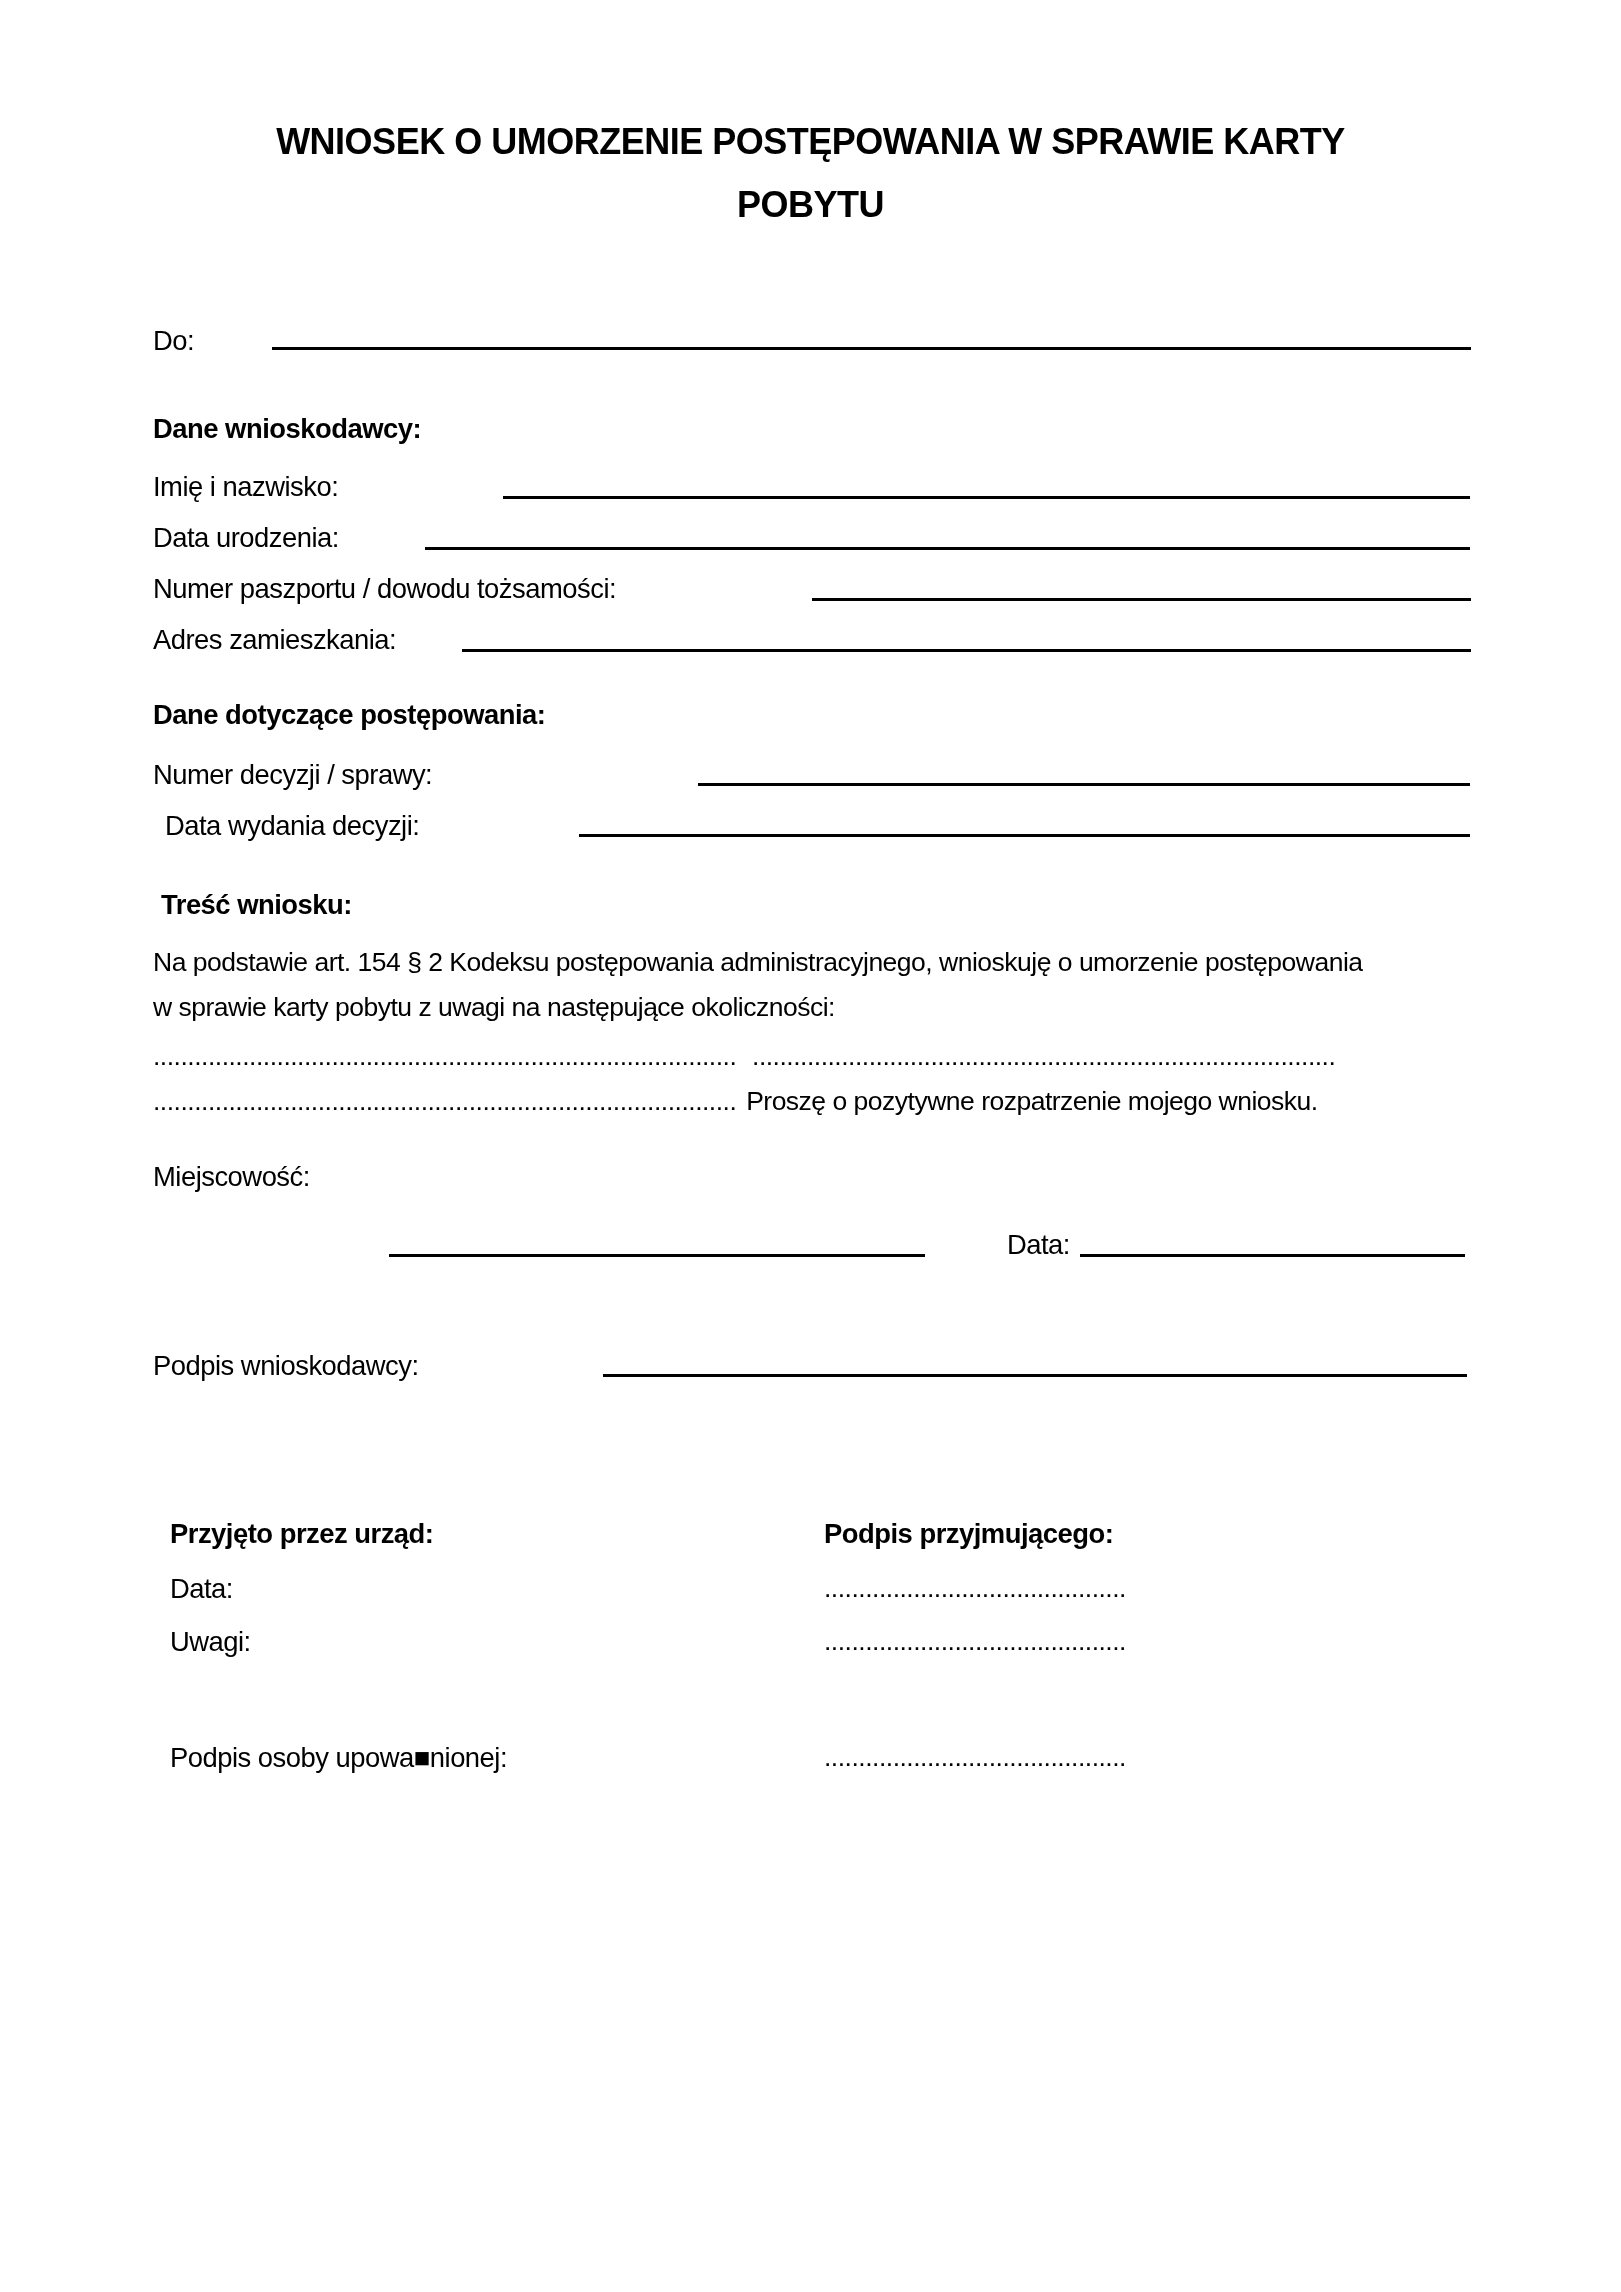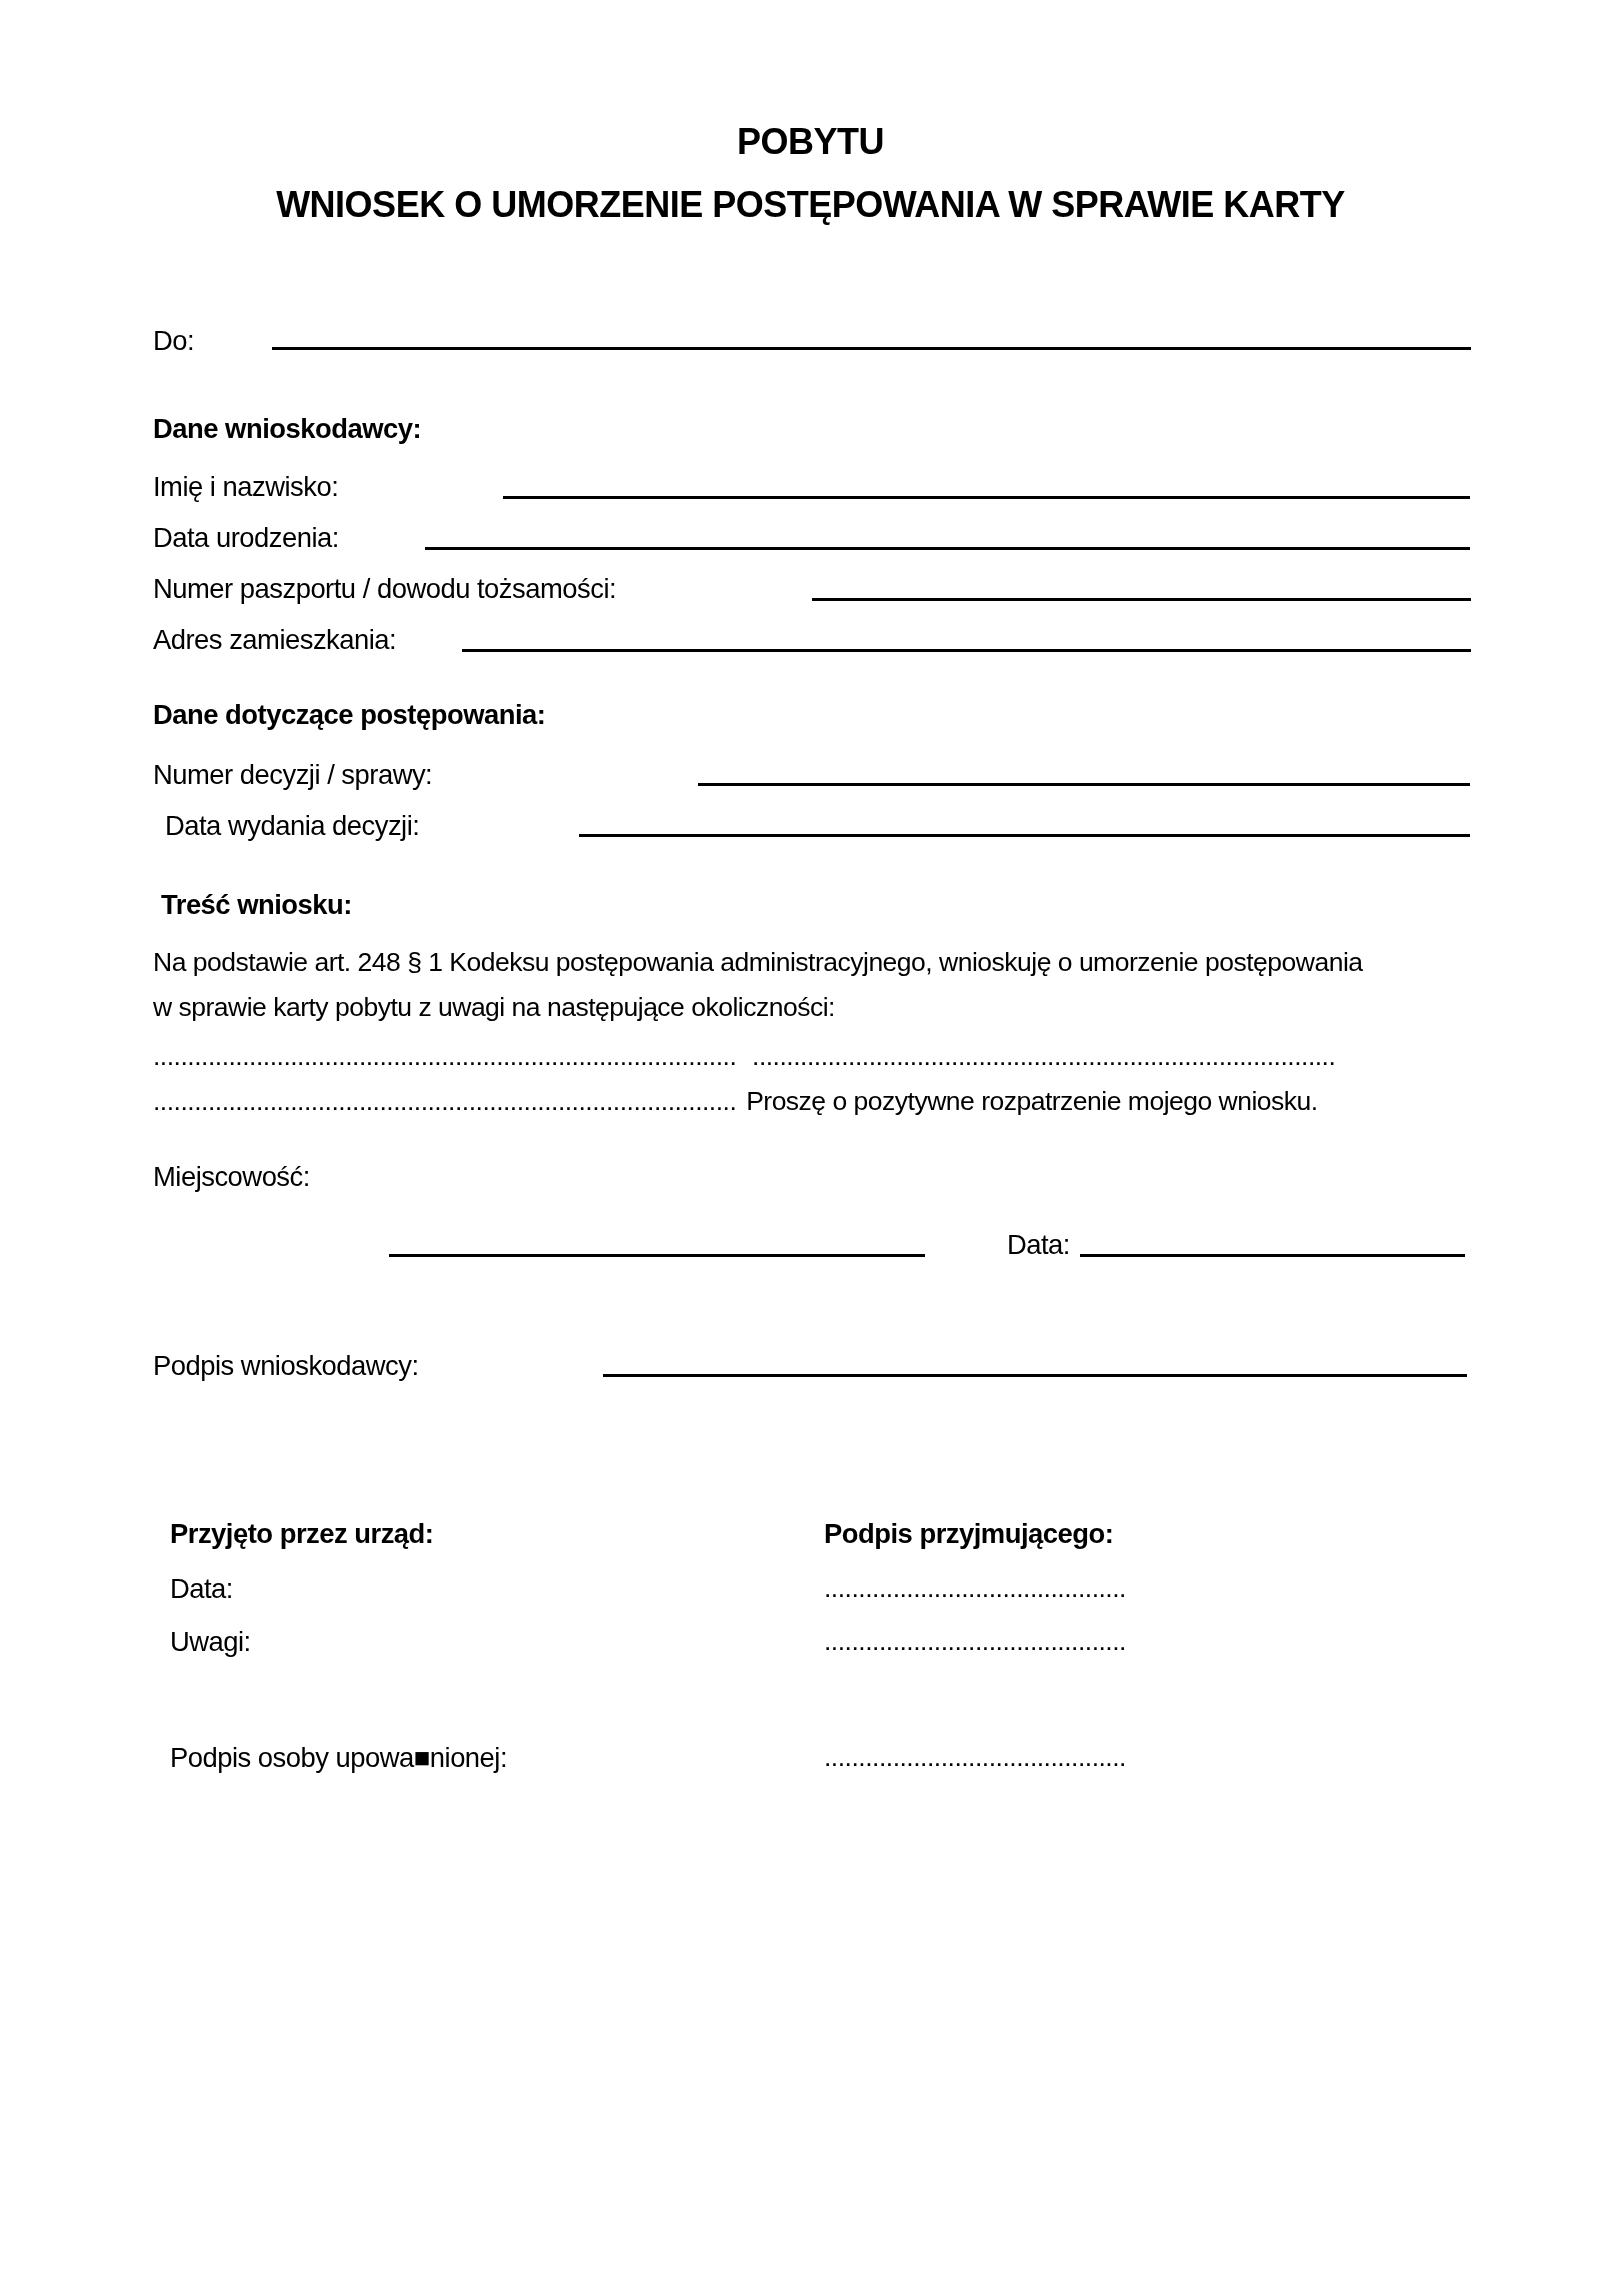--- a/index.html
+++ b/index.html
@@ -31,22 +31,22 @@
   .dots { font-size: 26.5px; }
   .dots-b { margin-left: 15.7px; }
   .closing { margin-left: 9.8px; }
 </style>
 </head>
 <body>
 
 <div class="page">
 
   <h1 class="title">
+    <span>WNIOSEK O UMORZENIE POSTĘPOWANIA W SPRAWIE KARTY</span>
     <span>POBYTU</span>
-    <span>WNIOSEK O UMORZENIE POSTĘPOWANIA W SPRAWIE KARTY</span>
   </h1>
 
   <span class="abs" style="left:153px; top:324px;">Do:</span>
   <div class="uline" style="left:272px; top:347px; width:1199px;"></div>
 
   <span class="abs b" style="left:153px; top:412px;">Dane wnioskodawcy:</span>
 
   <span class="abs" style="left:153px; top:470px;">Imię i nazwisko:</span>
   <div class="uline" style="left:503px; top:496px; width:967px;"></div>
 
@@ -62,21 +62,21 @@
   <span class="abs b" style="left:153px; top:698px;">Dane dotyczące postępowania:</span>
 
   <span class="abs" style="left:153px; top:758px;">Numer decyzji / sprawy:</span>
   <div class="uline" style="left:698px; top:783px; width:772px;"></div>
 
   <span class="abs" style="left:165px; top:809px;">Data wydania decyzji:</span>
   <div class="uline" style="left:579px; top:834px; width:891px;"></div>
 
   <span class="abs b" style="left:153px; top:888px;margin-left:8px;">Treść wniosku:</span>
 
-  <span class="abs para" style="left:153px; top:946px;">Na podstawie art. 248 § 1 Kodeksu postępowania administracyjnego, wnioskuję o umorzenie postępowania</span>
+  <span class="abs para" style="left:153px; top:946px;">Na podstawie art. 154 § 2 Kodeksu postępowania administracyjnego, wnioskuję o umorzenie postępowania</span>
   <span class="abs para" style="left:153px; top:991px;">w sprawie karty pobytu z uwagi na następujące okoliczności:</span>
 
   <div class="abs dots" style="left:153px; top:1040px;">
     <span>.....................................................................................</span><span class="dots-b">.....................................................................................</span>
   </div>
   <div class="abs dots" style="left:153px; top:1085px;">
     <span>.....................................................................................</span><span class="closing para">Proszę o pozytywne rozpatrzenie mojego wniosku.</span>
   </div>
 
   <span class="abs" style="left:153px; top:1160px;">Miejscowość:</span>

